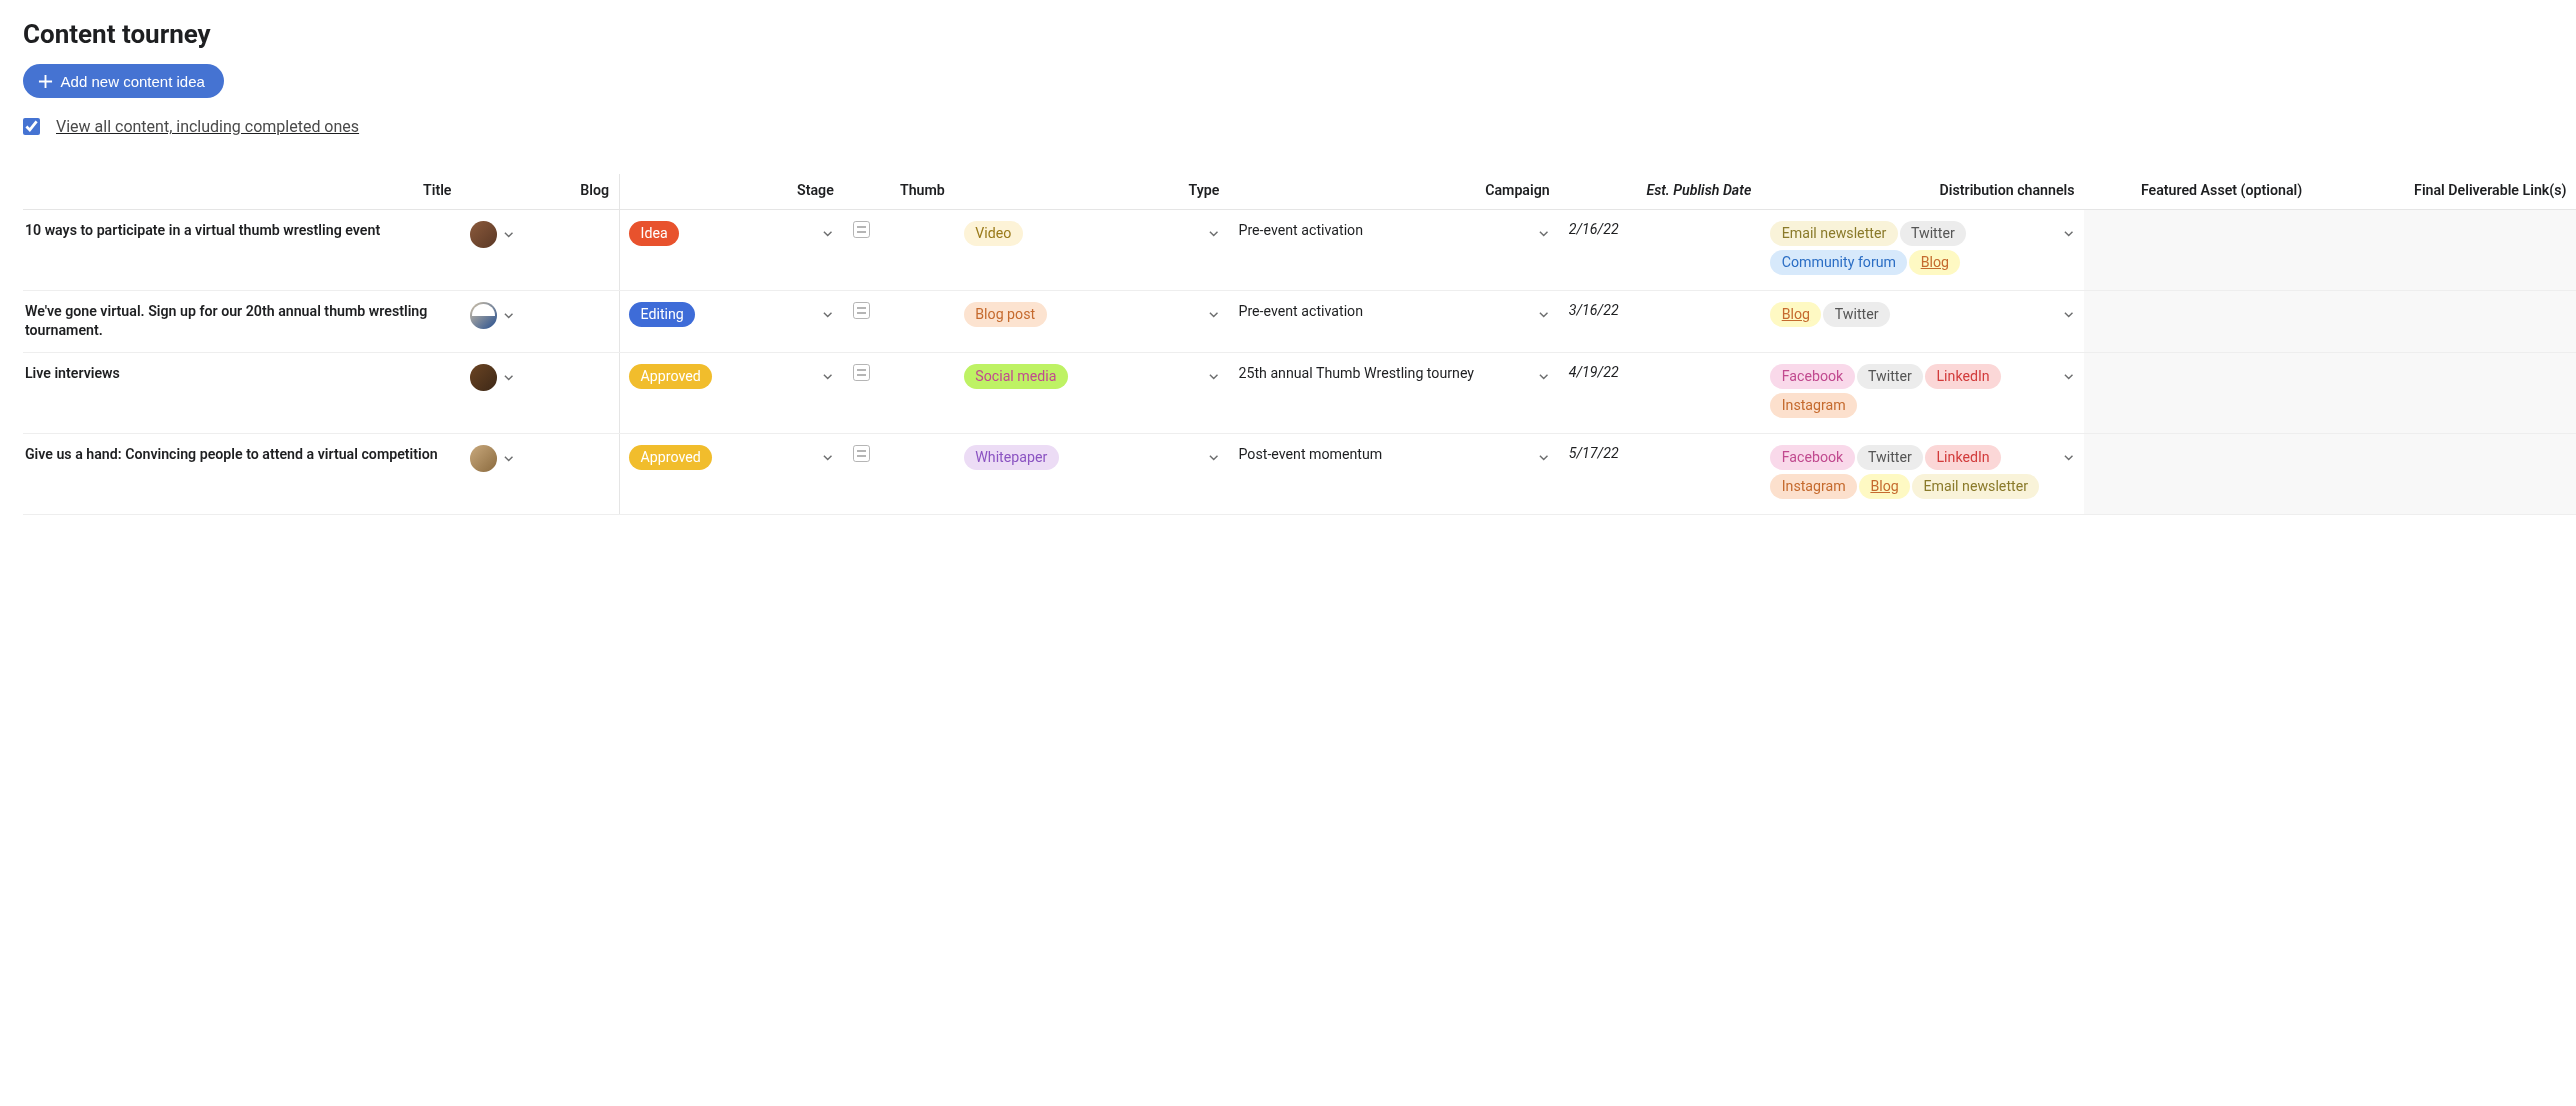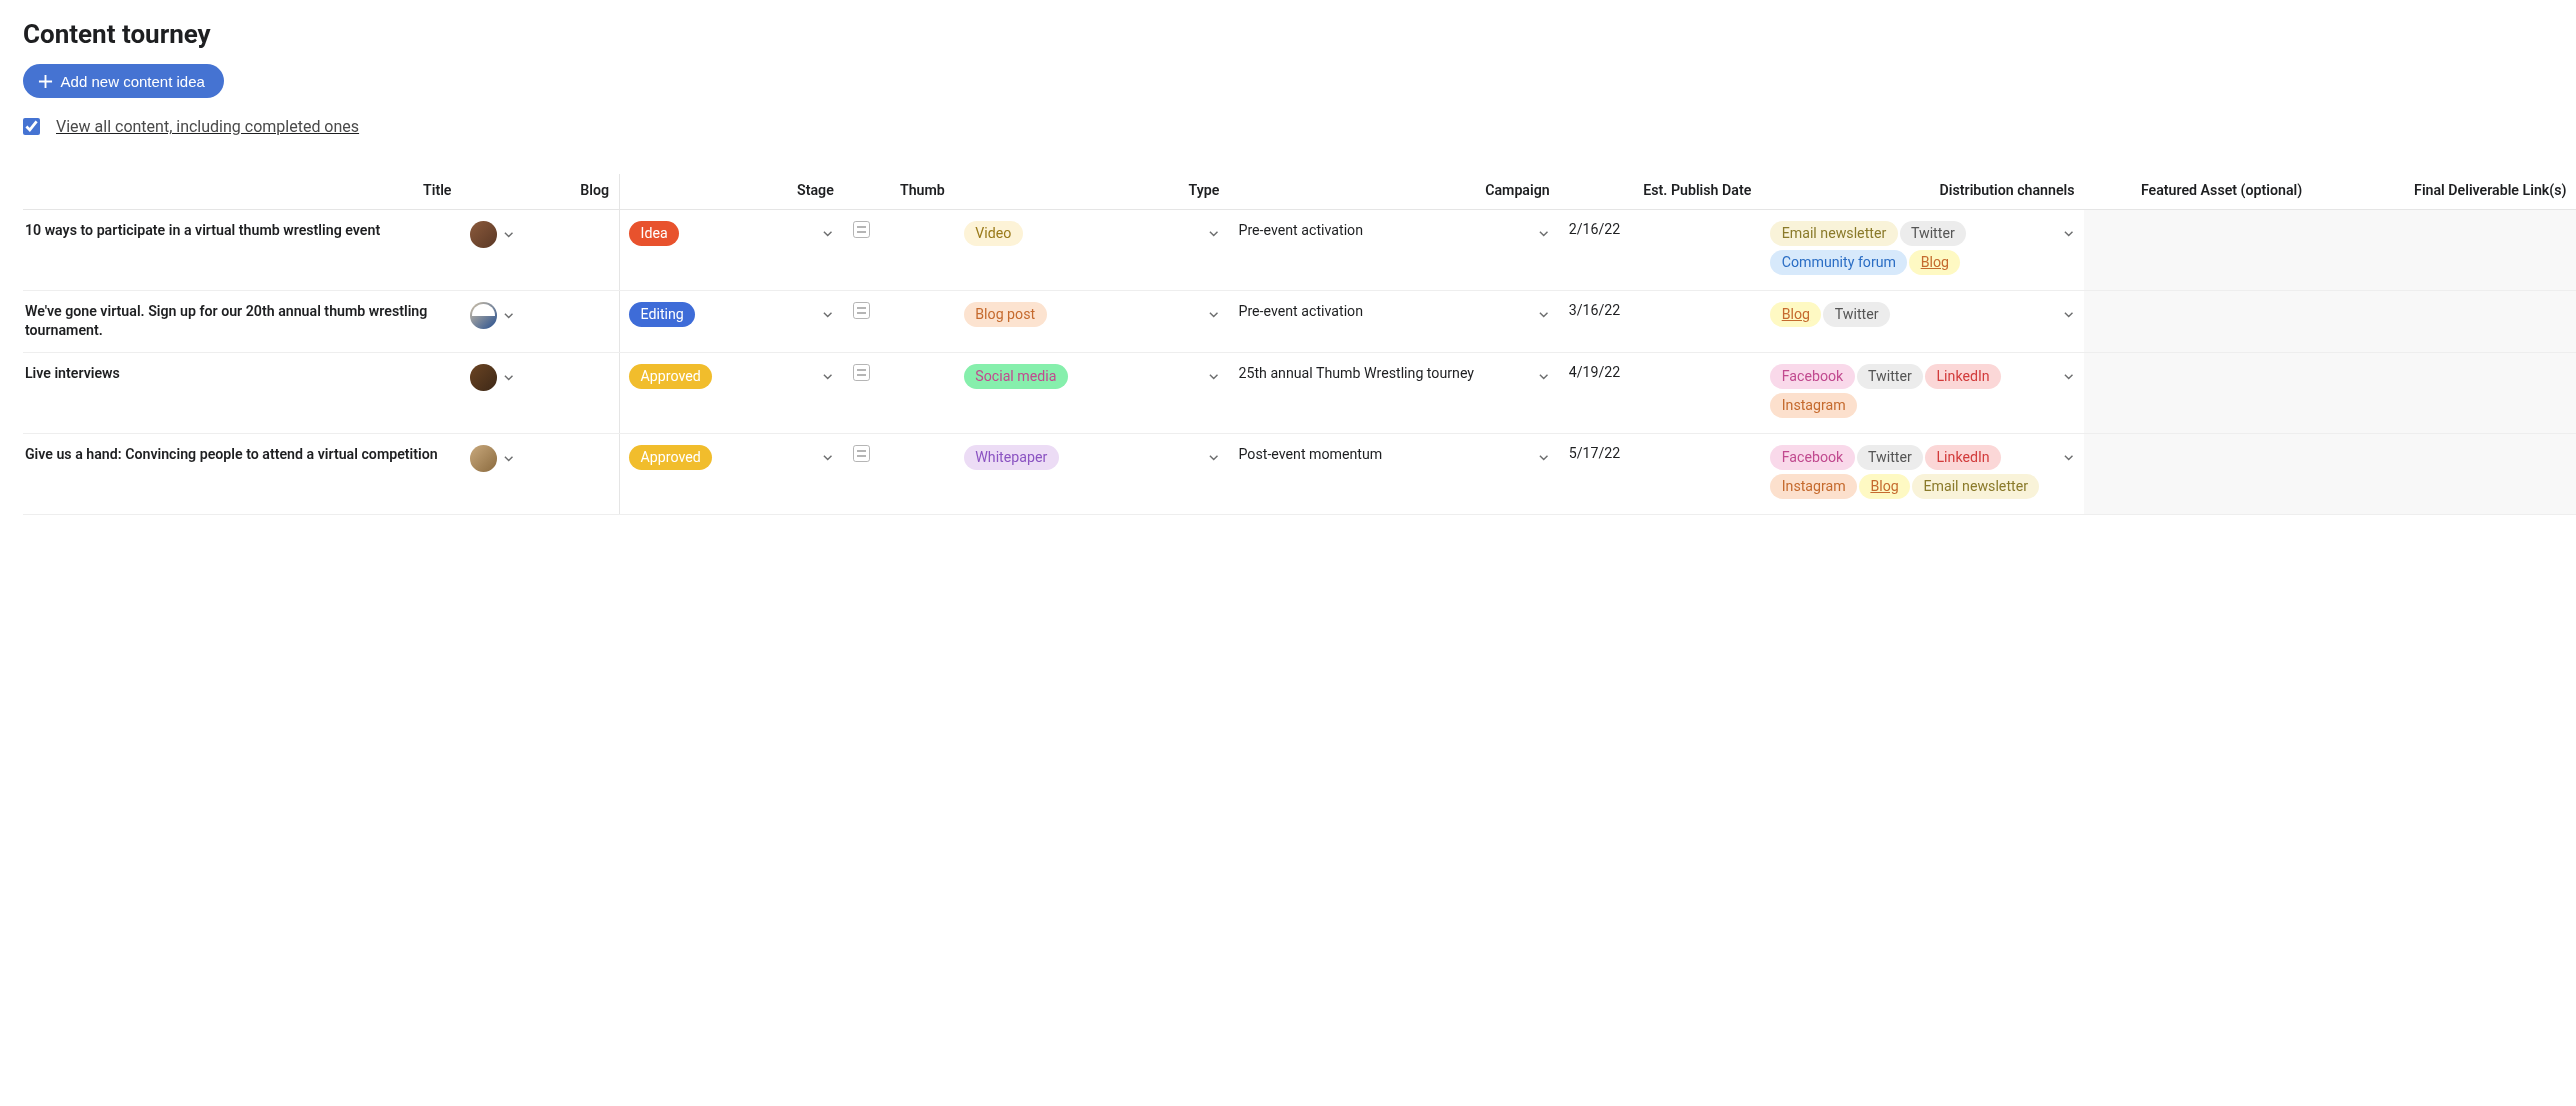--- a/index.html
+++ b/index.html
@@ -65,21 +65,21 @@
       border-bottom: 0.9px solid #eee;
       vertical-align: top;
     }
     .tbody-row td:first-child { padding-left: 1.9px; }
     .col-title { width: 252px; }
     .col-owner { width: 91px; border-right: 0.9px solid #e5e5e5; }
     .col-stage { width: 129px; }
     .col-drafts { width: 57px; }
     .col-type { width: 158px; }
     .col-campaign { width: 190px; }
-    .col-date { width: 116px; }
+    .col-date { width: 116px; font-style: italic; }
     .col-dist { width: 186px; }
     .col-featured { width: 131px; background: #f8f8f8; }
     .col-final { width: 152px; background: #f8f8f8; }
     .thead-row .col-featured, .thead-row .col-final { background: #fff; }
     .title-cell {
       font-weight: 600;
       font-size: 14.2px;
       line-height: 1.35;
       color: #1e1f21;
     }
@@ -126,21 +126,21 @@
       font-size: 14.2px;
       line-height: 21px;
       white-space: nowrap;
       margin: 0 1.9px 3.8px 0;
     }
     .pill-idea       { background:#e8522d; color:#fff; }
     .pill-editing    { background:#3e6cd8; color:#fff; }
     .pill-approved   { background:#f1bd2c; color:#fff; }
     .pill-video      { background:#fdf3d7; color:#9a7a1a; }
     .pill-blogpost   { background:#fce3d0; color:#c56a2e; }
-    .pill-social     { background:#86efac; color:#c14a8f; }
+    .pill-social     { background:#bef264; color:#c14a8f; }
     .pill-whitepaper { background:#ecdcf5; color:#8b53c2; }
     .pill-email      { background:#f9f3d9; color:#8a7a2a; }
     .pill-twitter    { background:#ececec; color:#555; }
     .pill-community  { background:#d7e9fb; color:#2a6dc4; }
     .pill-blog       { background:#fef9c3; color:#c56a2e;text-decoration:underline; }
     .pill-facebook   { background:#f9d9ea; color:#c14a8f; }
     .pill-linkedin   { background:#fbd7d7; color:#d23b3b; }
     .pill-instagram  { background:#fce0cd; color:#c56a2e; }
     .draft-icon {
       width: 17px;

